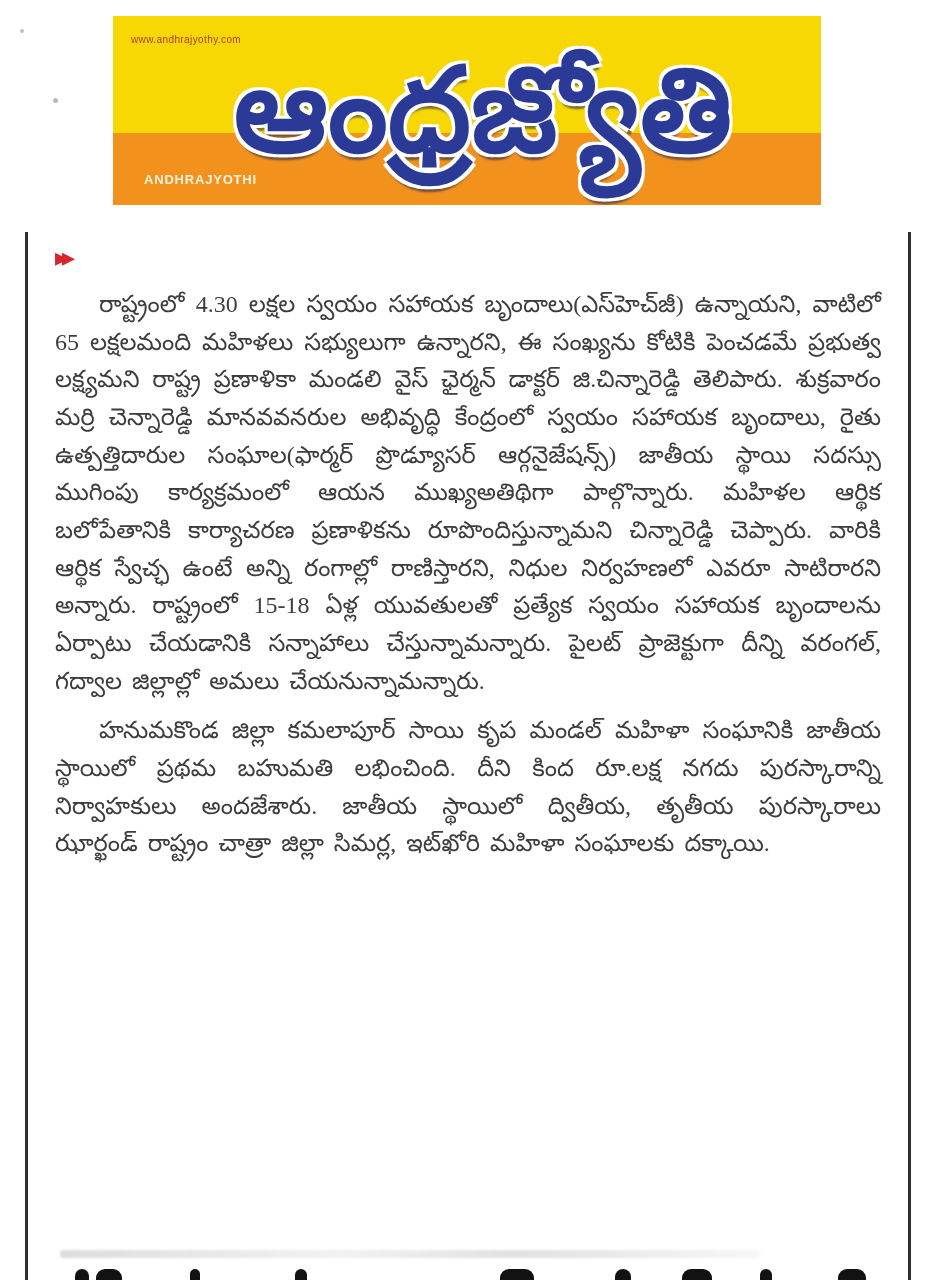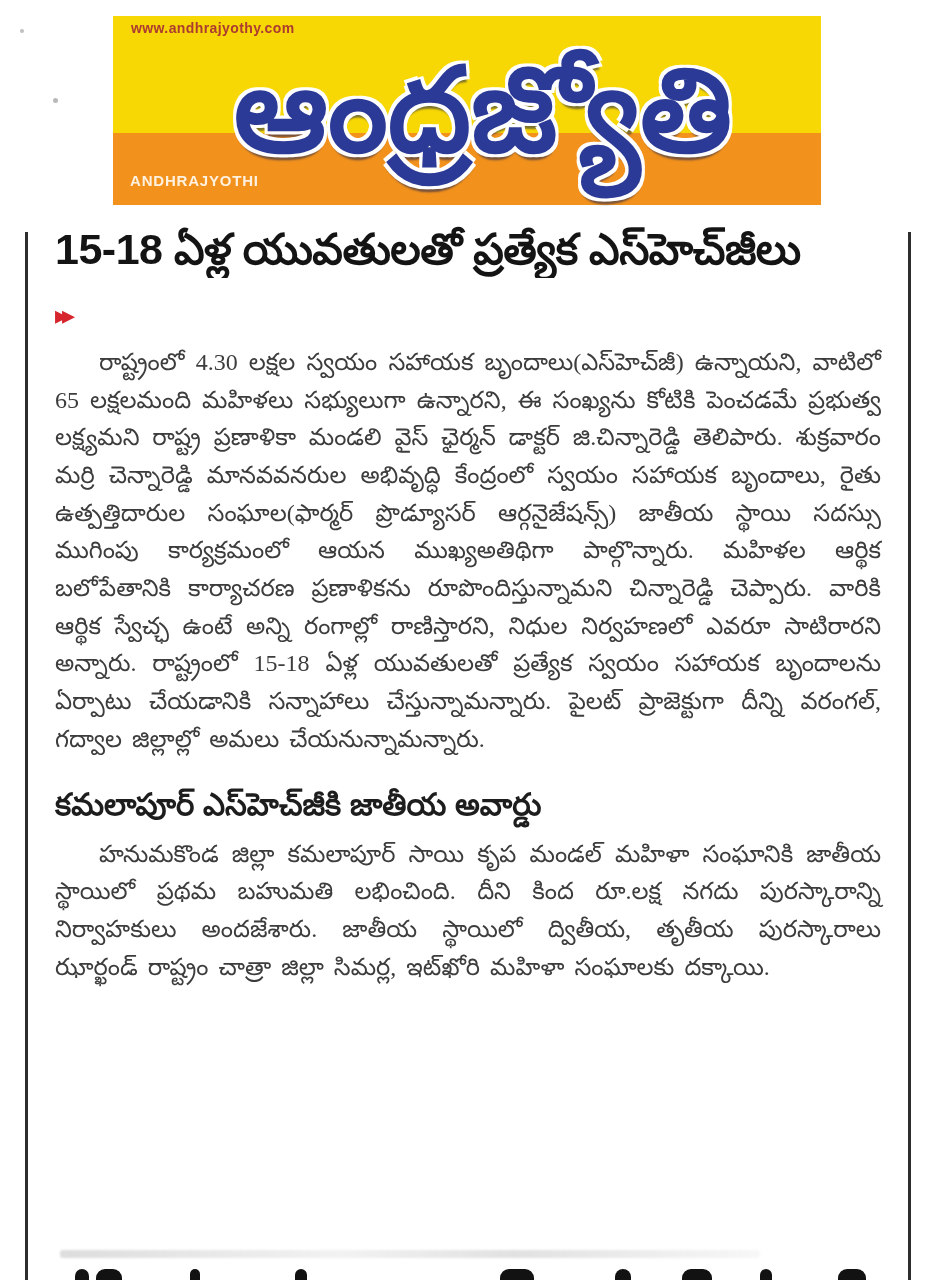--- a/index.html
+++ b/index.html
@@ -24,38 +24,38 @@
   .speck{position:absolute;background:#8a8a8a;border-radius:50%;}
   .speck.s1{left:20px;top:29px;width:4px;height:4px;opacity:.55;}
   .speck.s2{left:53px;top:98px;width:5px;height:5px;opacity:.6;}
   .speck.s3{left:620px;top:112px;width:4px;height:3px;opacity:.35;}
 
   
   .masthead{position:absolute;left:113px;top:16px;width:708px;height:189px;}
   .mast-yellow{position:absolute;left:0;top:0;width:100%;height:117px;background:var(--banner-yellow);}
   .mast-orange{position:absolute;left:0;top:117px;width:100%;height:72px;background:var(--banner-orange);}
   .mast-url{
-    position:absolute;left:18px;top:4px;
+    position:absolute;left:18px;top:18px;
     font-family:"Liberation Sans","DejaVu Sans",sans-serif;
-    font-weight:bold;font-size:14px;color:var(--url-red);letter-spacing:.4px;
+    font-weight:normal;font-size:10px;color:var(--url-red);letter-spacing:.4px;
   }
   .mast-logo{
     position:absolute;left:16px;top:-4px;width:100%;height:200px;
     display:flex;align-items:center;justify-content:center;
     font-weight:bold;font-size:118px;line-height:1;
     color:var(--logo-blue);
     text-shadow:
       -3px -3px 0 #fff, 3px -3px 0 #fff, -3px 3px 0 #fff, 3px 3px 0 #fff,
       0 0 2px #fff, 0 6px 2px rgba(20,30,80,.55);
     white-space:nowrap;overflow:visible;
   }
   .mast-wordmark{
-    position:absolute;left:17px;top:156px;
+    position:absolute;left:31px;top:156px;
     font-family:"Liberation Sans","DejaVu Sans",sans-serif;
-    font-weight:bold;font-size:15px;letter-spacing:.8px;
+    font-weight:bold;font-size:13px;letter-spacing:.8px;
     color:rgba(255,250,240,.92);
   }
 
   
   .rule{position:absolute;top:232px;bottom:0;width:3px;background:var(--rule-dark);}
   .rule-left{left:25px;}
   .rule-right{left:908px;}
 
   
   .article{position:absolute;left:55px;top:220px;width:826px;}
@@ -122,29 +122,27 @@
     <div class="mast-orange"></div>
     <div class="mast-logo">ఆంధ్రజ్యోతి</div>
     <div class="mast-url">www.andhrajyothy.com</div>
     <div class="mast-wordmark">ANDHRAJYOTHI</div>
   </div>
 
   <div class="rule rule-left"></div>
   <div class="rule rule-right"></div>
 
   <div class="article">
-    <h1 class="headline">15-18 ఏళ్ల యువతులతో ప్రత్యేక ఎస్‌హెచ్‌జీలు</h1>
 
     <div class="subhead-row">
       <span class="bullet">▸▸</span>
     </div>
 
     <p class="body">రాష్ట్రంలో 4.30 లక్షల స్వయం సహాయక బృందాలు(ఎస్‌హెచ్‌జీ) ఉన్నాయని, వాటిలో 65 లక్షలమంది మహిళలు సభ్యులుగా ఉన్నారని, ఈ సంఖ్యను కోటికి పెంచడమే ప్రభుత్వ లక్ష్యమని రాష్ట్ర ప్రణాళికా మండలి వైస్ ఛైర్మన్ డాక్టర్ జి.చిన్నారెడ్డి తెలిపారు. శుక్రవారం మర్రి చెన్నారెడ్డి మానవవనరుల అభివృద్ధి కేంద్రంలో స్వయం సహాయక బృందాలు, రైతు ఉత్పత్తిదారుల సంఘాల(ఫార్మర్ ప్రొడ్యూసర్ ఆర్గనైజేషన్స్) జాతీయ స్థాయి సదస్సు ముగింపు కార్యక్రమంలో ఆయన ముఖ్యఅతిథిగా పాల్గొన్నారు. మహిళల ఆర్థిక బలోపేతానికి కార్యాచరణ ప్రణాళికను రూపొందిస్తున్నామని చిన్నారెడ్డి చెప్పారు. వారికి ఆర్థిక స్వేచ్ఛ ఉంటే అన్ని రంగాల్లో రాణిస్తారని, నిధుల నిర్వహణలో ఎవరూ సాటిరారని అన్నారు. రాష్ట్రంలో 15-18 ఏళ్ల యువతులతో ప్రత్యేక స్వయం సహాయక బృందాలను ఏర్పాటు చేయడానికి సన్నాహాలు చేస్తున్నామన్నారు. పైలట్ ప్రాజెక్టుగా దీన్ని వరంగల్, గద్వాల జిల్లాల్లో అమలు చేయనున్నామన్నారు.</p>
 
-    <h2 class="subheading2">కమలాపూర్ ఎస్‌హెచ్‌జీకి జాతీయ అవార్డు</h2>
 
     <p class="body">హనుమకొండ జిల్లా కమలాపూర్ సాయి కృప మండల్ మహిళా సంఘానికి జాతీయ స్థాయిలో ప్రథమ బహుమతి లభించింది. దీని కింద రూ.లక్ష నగదు పురస్కారాన్ని నిర్వాహకులు అందజేశారు. జాతీయ స్థాయిలో ద్వితీయ, తృతీయ పురస్కారాలు ఝార్ఖండ్ రాష్ట్రం చాత్రా జిల్లా సిమర్ల, ఇట్‌ఖోరి మహిళా సంఘాలకు దక్కాయి.</p>
   </div>
 
   <div class="ghost"></div>
 
   <div class="cutoff">
     <div class="frag f1"></div>
     <div class="frag f2"></div>
     <div class="frag f3"></div>

